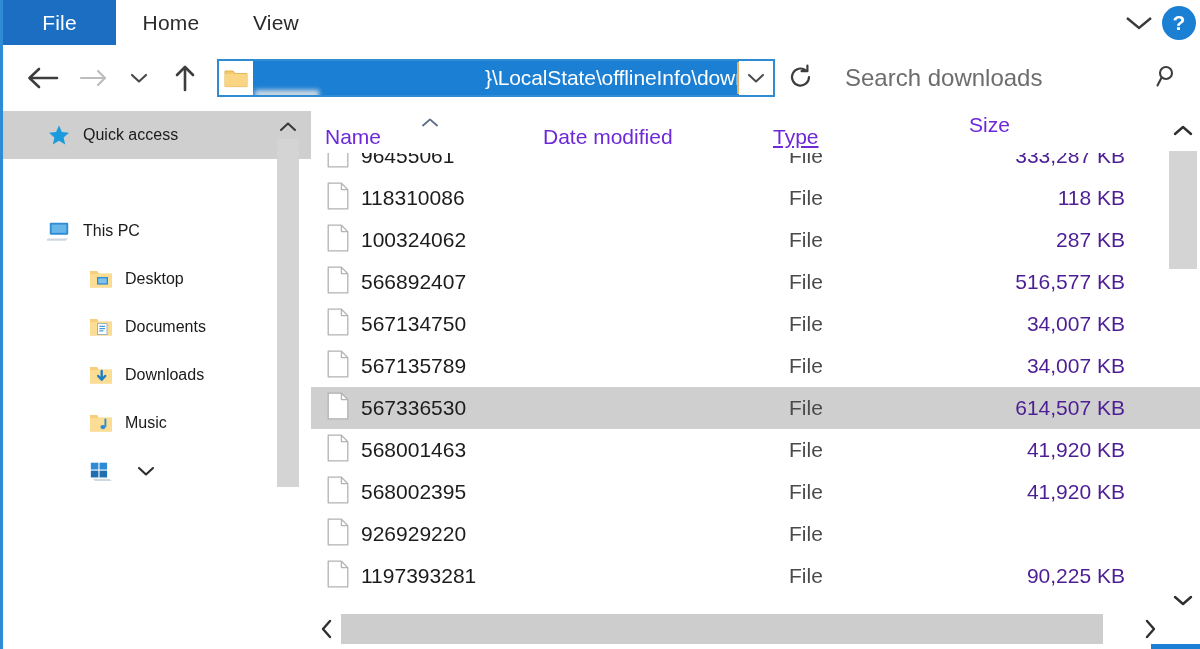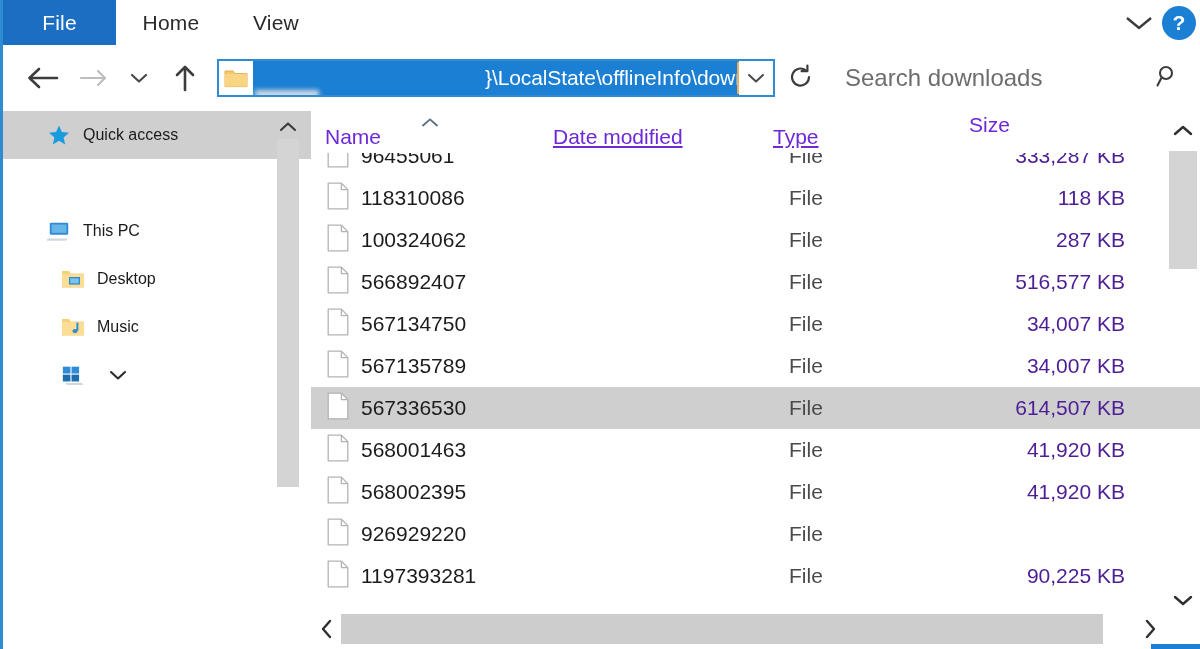--- a/index.html
+++ b/index.html
@@ -171,21 +171,21 @@
   .nav-item {
     display: flex; align-items: center;
     height: 48px;
     padding-left: 44px;
     font-size: 16px;
     color: #1a1a1a;
     white-space: nowrap;
     cursor: default;
   }
   .nav-item.selected { background: #cfcfcf; }
-  .nav-item.indent-1 { padding-left: 58px; }
+  .nav-item.indent-1 { padding-left: 86px; }
   .nav-ico {
     width: 24px; height: 24px; min-width: 24px;
     margin-right: 12px;
     display: flex; align-items: center; justify-content: center;
   }
   .nav-label { line-height: 1; }
   .nav-spacer { height: 48px; }
   .nav-chevron { margin-left: 10px; display:flex; align-items:center; }
 
   .sb-scroll {
@@ -219,21 +219,21 @@
   }
   .sort-indicator {
     position: absolute; left: 108px; top: 4px;
   }
   .colh {
     font-size: 21px; color: #6d28d9;
     cursor: default;
     margin-top: 40px;
   }
   .colh-name { position: absolute; left: 14px; bottom: 4px; }
-  .colh-date { position: absolute; left: 242px; bottom: 4px; text-decoration: underline; }
+  .colh-date { position: absolute; left: 232px; bottom: 4px; }
   .colh-type { position: absolute; left: 462px; bottom: 4px; text-decoration: underline; }
   .colh-size { position: absolute; left: 658px; bottom: 16px; }
 
   .rows {
     position: absolute; top: 42px; left: 0;
     width: 100%; height: 466px;
     overflow: hidden;
   }
   .row {
     position: relative;
@@ -428,21 +428,42 @@
           <svg width="24" height="22" viewBox="0 0 24 22">
             <path d="M1 3 h7 l1.8 2.4 h13 v14 h-21.8 z" fill="#f6cf7a"></path>
             <path d="M1 6 h21.8 v13.4 h-21.8 z" fill="#fbdd94"></path>
             <rect x="8" y="9" width="11" height="7.6" fill="#2f8bd4"></rect>
             <rect x="9.3" y="10.3" width="8.4" height="5" fill="#7cc2ec"></rect>
           </svg>
         </span>
         <span class="nav-label">Desktop</span>
       </div>
 
-
+      <div class="nav-item indent-1">
+        <span class="nav-ico">
+          <svg width="24" height="22" viewBox="0 0 24 22">
+            <path d="M1 3 h7 l1.8 2.4 h13 v14 h-21.8 z" fill="#f6cf7a"></path>
+            <path d="M1 6 h21.8 v13.4 h-21.8 z" fill="#fbdd94"></path>
+            <rect x="8.5" y="7.5" width="9.5" height="11" fill="#ffffff" stroke="#9bb4c6" stroke-width="1"></rect>
+            <path d="M10.4 10.4 h5.6 M10.4 12.6 h5.6 M10.4 14.8 h4" stroke="#4a9bd4" stroke-width="1.2"></path>
+          </svg>
+        </span>
+        <span class="nav-label">Documents</span>
+      </div>
+
+      <div class="nav-item indent-1">
+        <span class="nav-ico">
+          <svg width="24" height="22" viewBox="0 0 24 22">
+            <path d="M1 3 h7 l1.8 2.4 h13 v14 h-21.8 z" fill="#f6cf7a"></path>
+            <path d="M1 6 h21.8 v13.4 h-21.8 z" fill="#fbdd94"></path>
+            <path d="M12.7 7 v6.4 M9.2 12 L12.7 15.8 L16.2 12" fill="none" stroke="#1f7fc4" stroke-width="2.4" stroke-linecap="round" stroke-linejoin="round"></path>
+          </svg>
+        </span>
+        <span class="nav-label">Downloads</span>
+      </div>
 
       <div class="nav-item indent-1">
         <span class="nav-ico">
           <svg width="24" height="22" viewBox="0 0 24 22">
             <path d="M1 3 h7 l1.8 2.4 h13 v14 h-21.8 z" fill="#f6cf7a"></path>
             <path d="M1 6 h21.8 v13.4 h-21.8 z" fill="#fbdd94"></path>
             <path d="M16.4 6.6 v8.2" stroke="#2f8bd4" stroke-width="1.9"></path>
             <ellipse cx="14" cy="15.1" rx="2.6" ry="2.1" fill="#2f8bd4"></ellipse>
           </svg>
         </span>

